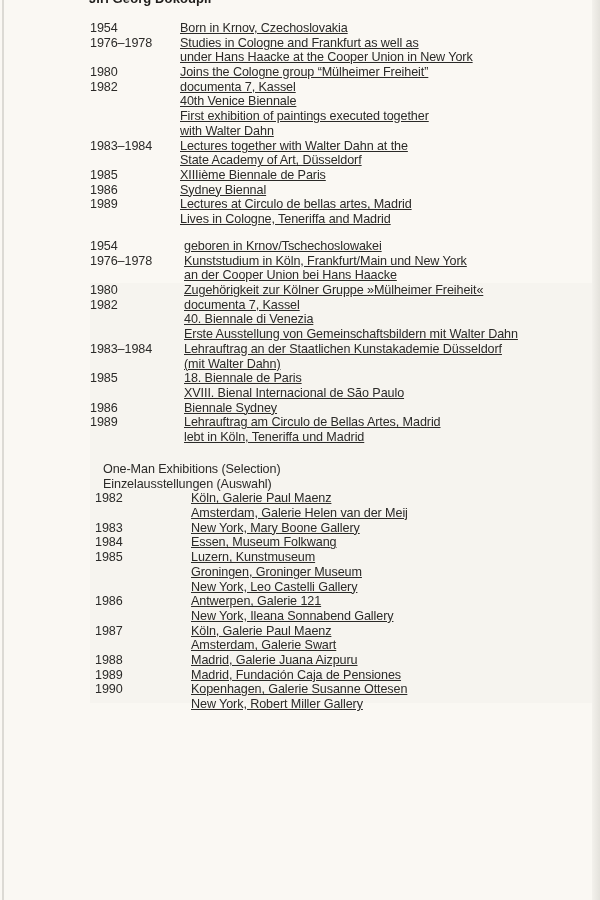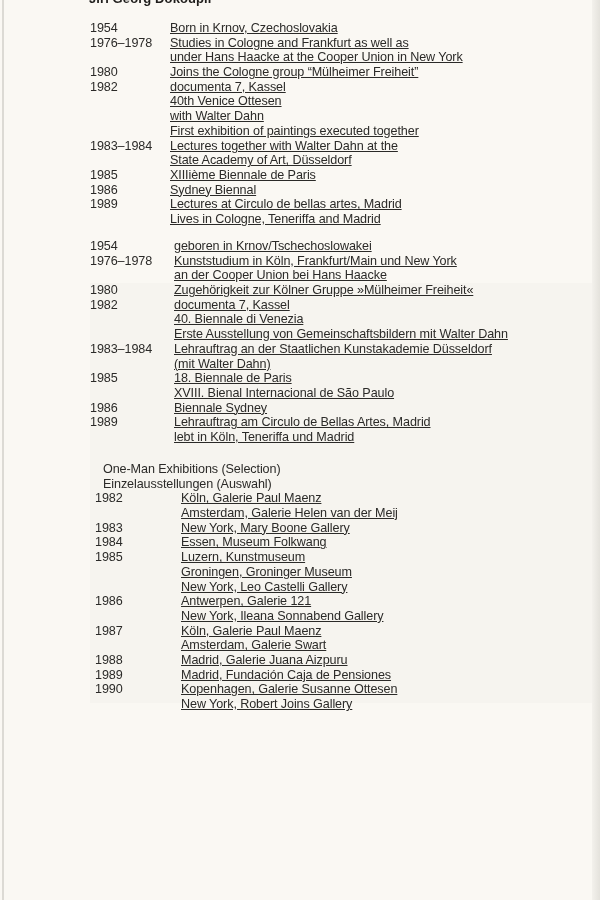--- a/index.html
+++ b/index.html
@@ -54,20 +54,21 @@
       left: 90px;
       width: 480px;
     }
     .row {
       display: flex;
       font-size: 12.6px;
       line-height: 14.7px;
       height: 14.7px;
       white-space: nowrap;
       letter-spacing: -0.1px;
+      gap: 10px;
     }
     .year {
       flex: 0 0 auto;
     }
     .desc {
       flex: 1 1 auto;
       text-decoration: underline;
     }
     .bio-en .year { width: 80px; }
     .bio-de .year { width: 84px; }
@@ -106,29 +107,29 @@
   <div class="row">
       <span class="year">1980</span>
       <span class="desc">Joins the Cologne group “Mülheimer Freiheit”</span>
     </div>
   <div class="row">
       <span class="year">1982</span>
       <span class="desc">documenta 7, Kassel</span>
     </div>
   <div class="row">
       <span class="year"></span>
-      <span class="desc">40th Venice Ottesen</span>
+      <span class="desc">40th Venice Biennale</span>
+    </div>
+  <div class="row">
+      <span class="year"></span>
+      <span class="desc">First exhibition of paintings executed together</span>
     </div>
   <div class="row">
       <span class="year"></span>
       <span class="desc">with Walter Dahn</span>
-    </div>
-  <div class="row">
-      <span class="year"></span>
-      <span class="desc">First exhibition of paintings executed together</span>
     </div>
   <div class="row">
       <span class="year">1983–1984</span>
       <span class="desc">Lectures together with Walter Dahn at the</span>
     </div>
   <div class="row">
       <span class="year"></span>
       <span class="desc">State Academy of Art, Düsseldorf</span>
     </div>
   <div class="row">
@@ -262,15 +263,15 @@
   <div class="row">
       <span class="year">1989</span>
       <span class="desc">Madrid, Fundación Caja de Pensiones</span>
     </div>
   <div class="row">
       <span class="year">1990</span>
       <span class="desc">Kopenhagen, Galerie Susanne Ottesen</span>
     </div>
   <div class="row">
       <span class="year"></span>
-      <span class="desc">New York, Robert Joins Gallery</span>
+      <span class="desc">New York, Robert Miller Gallery</span>
     </div>
 </div>
 
 </body></html>

